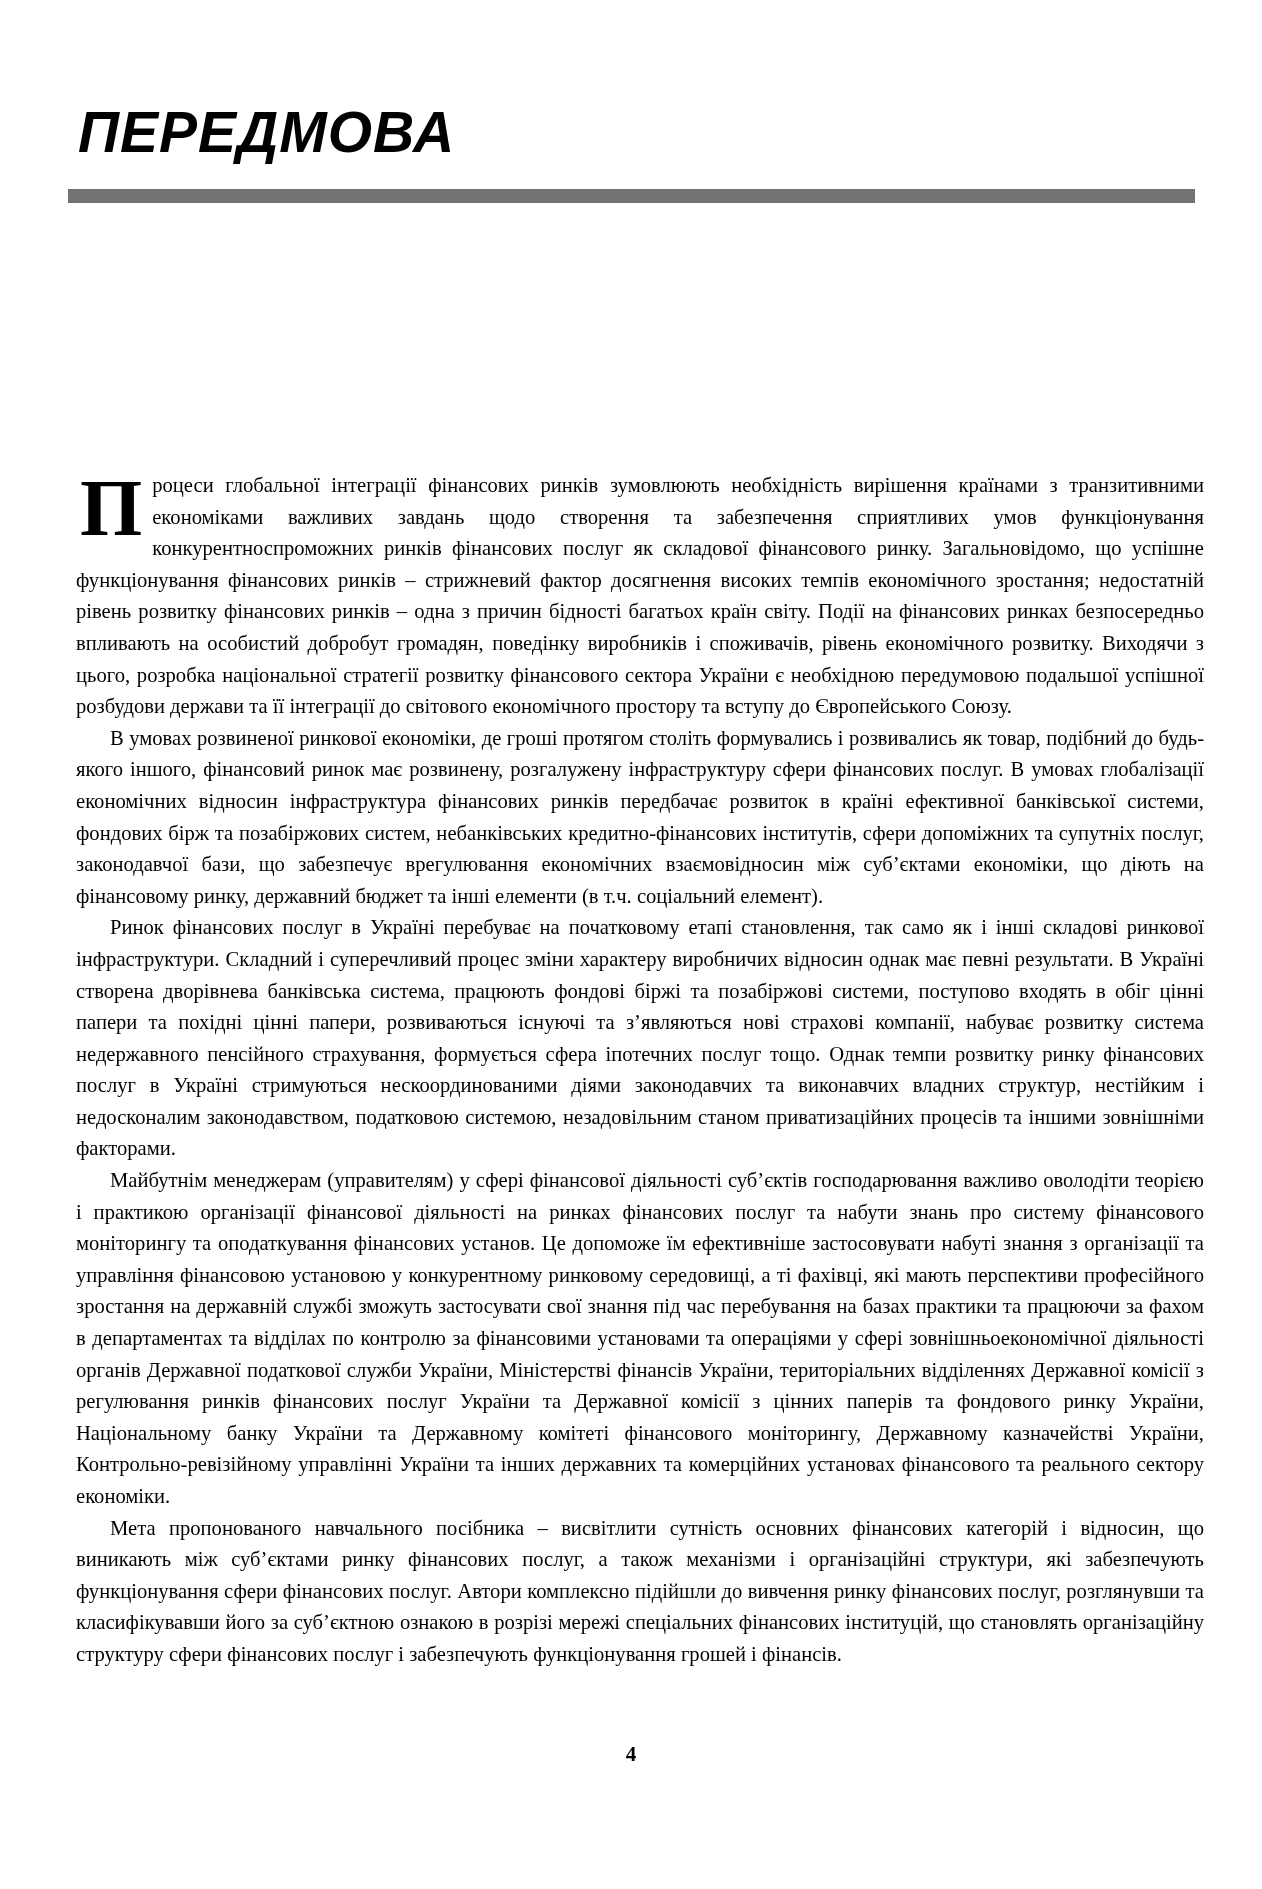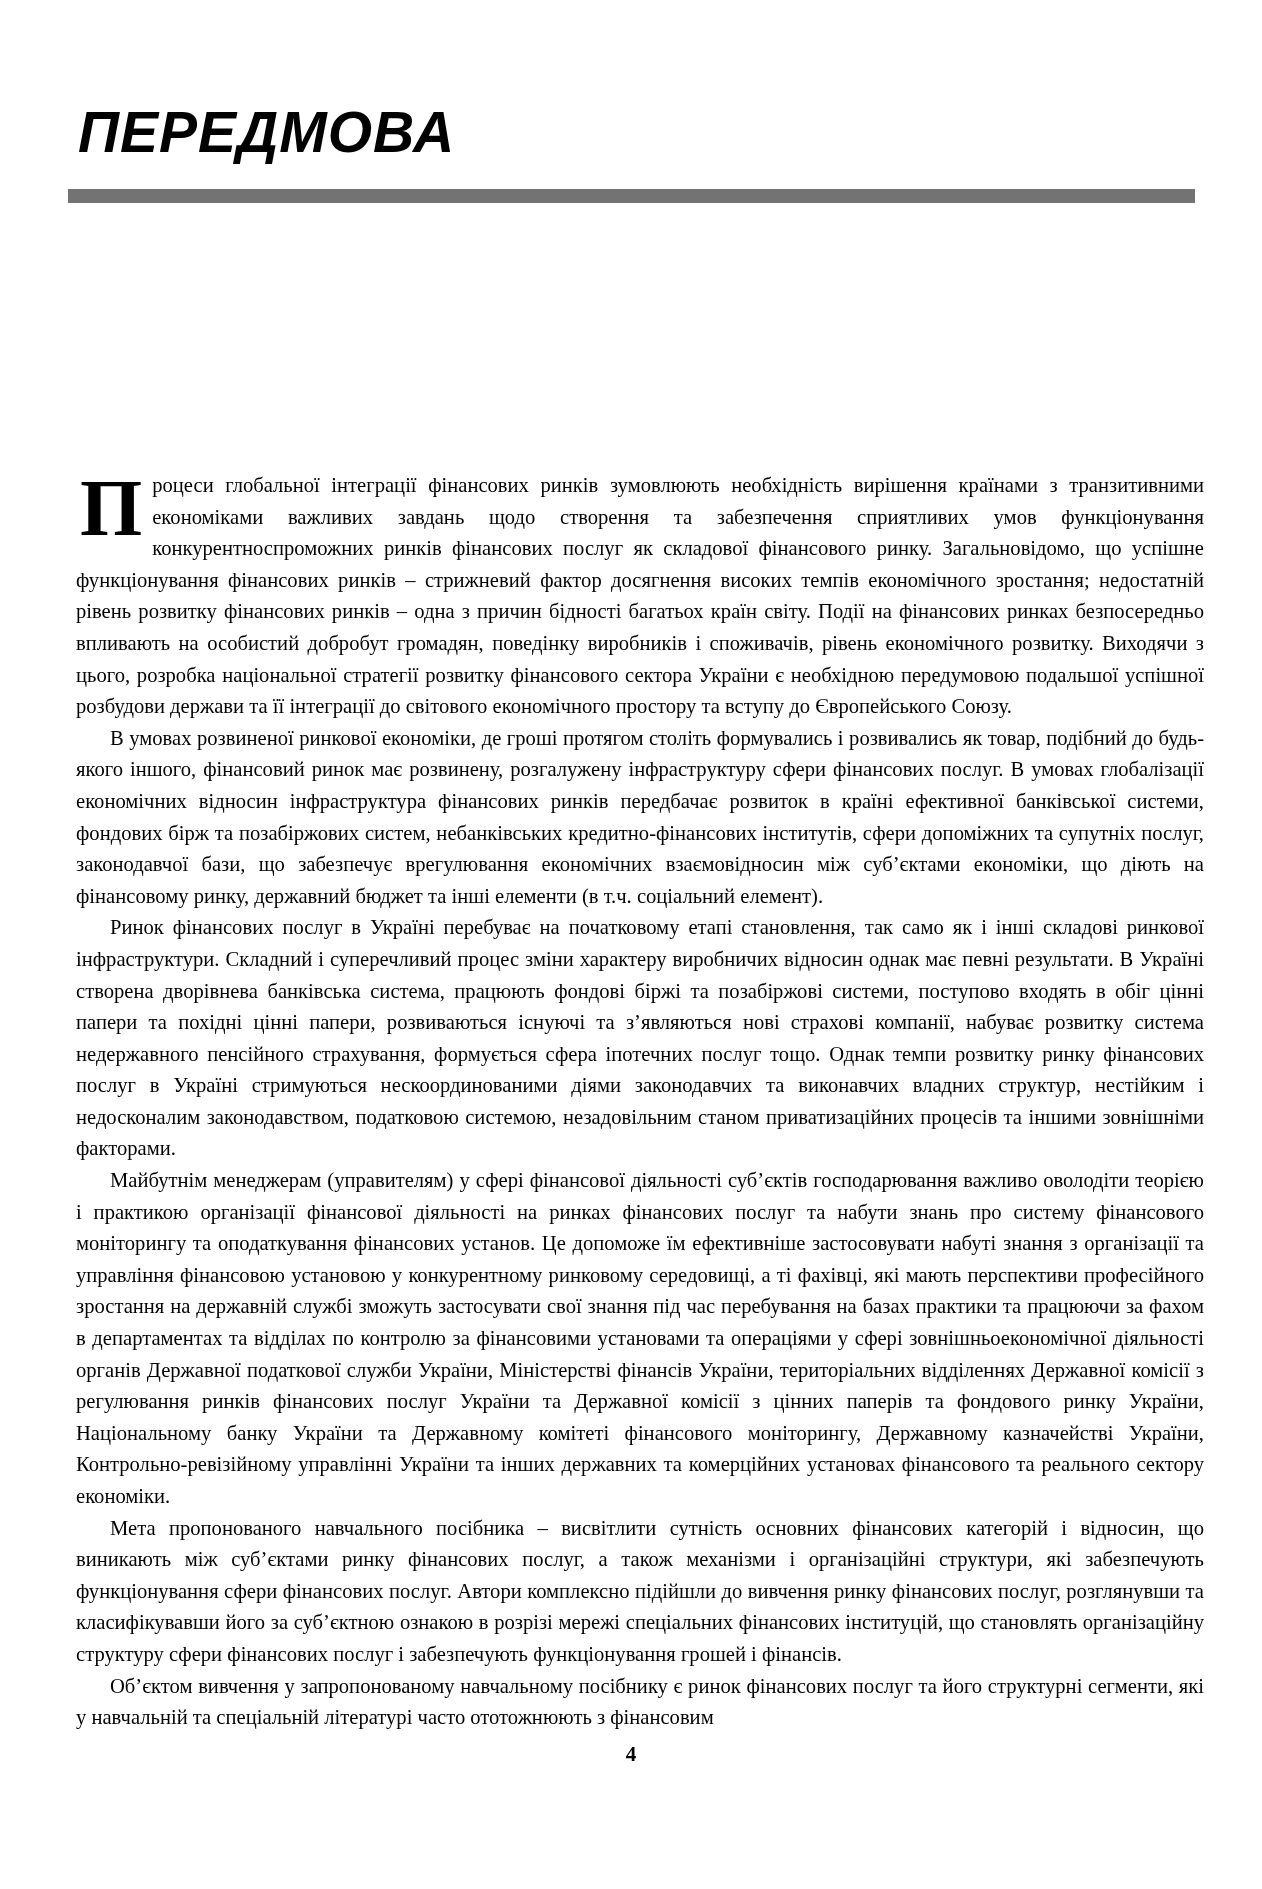--- a/index.html
+++ b/index.html
@@ -114,21 +114,18 @@
     </p>
 
     <p class="para">
       <span>Майбутнім менеджерам (управителям) у сфері фінансової діяльності суб’єктів господарювання важливо оволодіти теорією і практикою організації фінансової діяльності на ринках фінансових послуг та набути знань про систему фінансового моніторингу та оподаткування фінансових установ. Це допоможе їм ефективніше застосовувати набуті знання з організації та управління фінансовою установою у конкурентному ринковому середовищі, а ті фахівці, які мають перспективи професійного зростання на державній службі зможуть застосувати свої знання під час перебування на базах практики та працюючи за фахом в департаментах та відділах по контролю за фінансовими установами та операціями у сфері зовнішньоекономічної діяльності органів Державної податкової служби України, Міністерстві фінансів України, територіальних відділеннях Державної комісії з регулювання ринків фінансових послуг України та Державної комісії з цінних паперів та фондового ринку України, Національному банку України та Державному комітеті фінансового моніторингу, Державному казначействі України, Контрольно-ревізійному управлінні України та інших державних та комерційних установах фінансового та реального сектору економіки.</span>
     </p>
 
     <p class="para">
       <span class="it">Мета</span><span> пропонованого навчального посібника – висвітлити сутність основних фінансових категорій і відносин, що виникають між суб’єктами ринку фінансових послуг, а також механізми і організаційні структури, які забезпечують функціонування сфери фінансових послуг. Автори комплексно підійшли до вивчення ринку фінансових послуг, розглянувши та класифікувавши його за суб’єктною ознакою в розрізі мережі спеціальних фінансових інституцій, що становлять організаційну структуру сфери фінансових послуг і забезпечують функціонування грошей і фінансів.</span>
     </p>
 
-    <p class="para">
-      <span class="it">Об’єктом</span><span> вивчення у запропонованому навчальному посібнику є ринок фінансових послуг та його структурні сегменти, які у навчальній та спеціальній літературі часто ототожнюють з фінансовим</span>
-    </p>
 
   </div>
 
   <div class="page-number">4</div>
 
 </div>
 
 </body></html>

